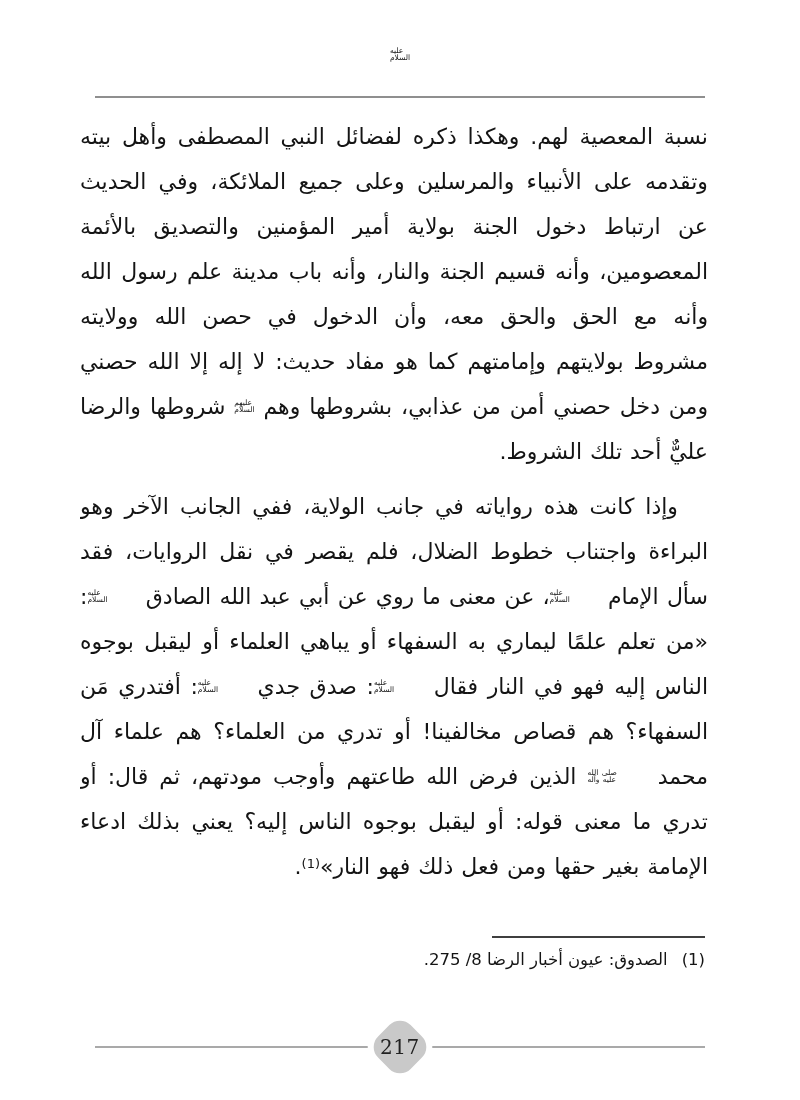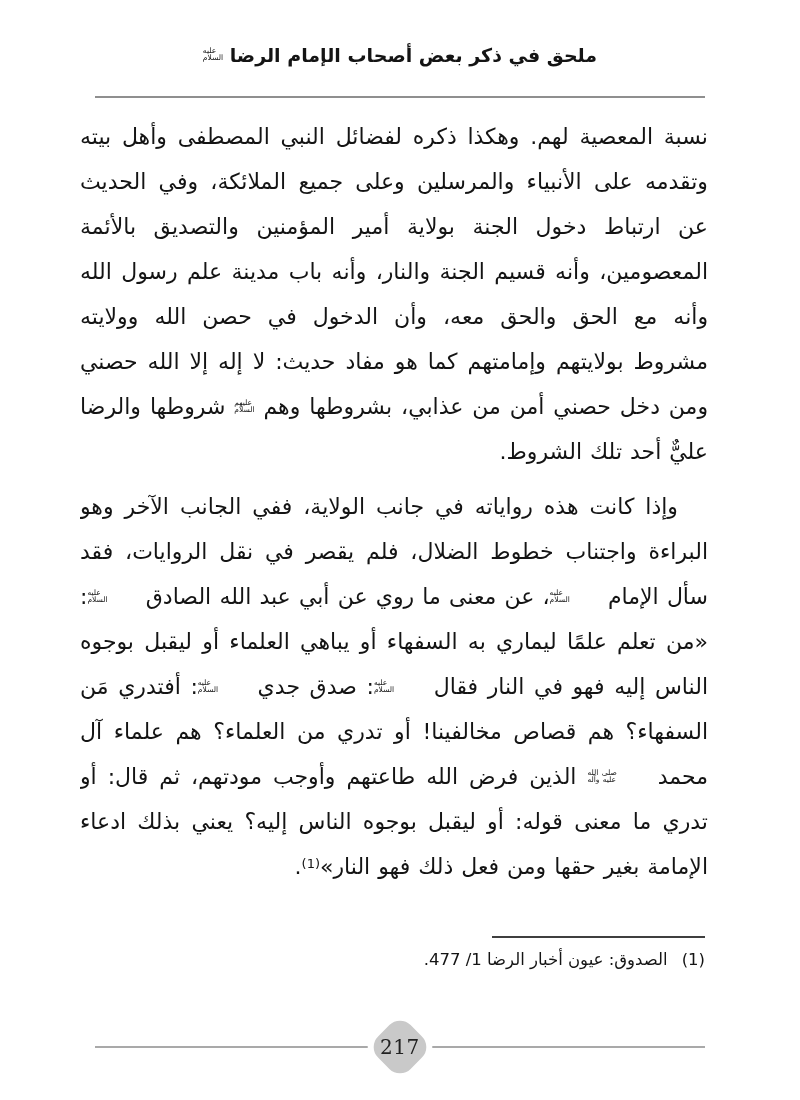--- a/index.html
+++ b/index.html
@@ -47,39 +47,38 @@
     font-family:"DejaVu Serif", serif; font-size:20px; color:#222222; letter-spacing:0.5px;
   }
 </style>
 </head>
 <body>
 
 <div class="page">
 
   <header class="page-header">
     <div class="header-title">
-      <span>ملحق في ذكر بعض أصحاب الإمام الرضا</span>
       <span class="hon">
         <span>عليه</span>
         <span>السلام</span>
       </span>
     </div>
     <div class="header-rule"></div>
   </header>
 
   <main class="body-text" id="paragraphs">
       <p>نسبة المعصية لهم. وهكذا ذكره لفضائل النبي المصطفى وأهل بيته وتقدمه على الأنبياء والمرسلين وعلى جميع الملائكة، وفي الحديث عن ارتباط دخول الجنة بولاية أمير المؤمنين والتصديق بالأئمة المعصومين، وأنه قسيم الجنة والنار، وأنه باب مدينة علم رسول الله وأنه مع الحق والحق معه، وأن الدخول في حصن الله وولايته مشروط بولايتهم وإمامتهم كما هو مفاد حديث: لا إله إلا الله حصني ومن دخل حصني أمن من عذابي، بشروطها وهم <span class="hon"><span>عليهم</span><span>السلام</span></span> شروطها والرضا عليٌّ أحد تلك الشروط.</p>
       <p class="indent">وإذا كانت هذه رواياته في جانب الولاية، ففي الجانب الآخر وهو البراءة واجتناب خطوط الضلال، فلم يقصر في نقل الروايات، فقد سأل الإمام <span class="hon"><span>عليه</span><span>السلام</span></span>، عن معنى ما روي عن أبي عبد الله الصادق <span class="hon"><span>عليه</span><span>السلام</span></span>: «من تعلم علمًا ليماري به السفهاء أو يباهي العلماء أو ليقبل بوجوه الناس إليه فهو في النار فقال <span class="hon"><span>عليه</span><span>السلام</span></span>: صدق جدي <span class="hon"><span>عليه</span><span>السلام</span></span>: أفتدري مَن السفهاء؟ هم قصاص مخالفينا! أو تدري من العلماء؟ هم علماء آل محمد <span class="hon"><span>صلى الله</span><span>عليه وآله</span></span> الذين فرض الله طاعتهم وأوجب مودتهم، ثم قال: أو تدري ما معنى قوله: أو ليقبل بوجوه الناس إليه؟ يعني بذلك ادعاء الإمامة بغير حقها ومن فعل ذلك فهو النار»<sup class="fn-ref">(1)</sup>.</p>
     </main>
 
   <div class="footnote-area">
     <div class="footnote-rule"></div>
     <div class="footnote">
       <span class="fn-marker">(1)</span>
-      <span class="fn-text">الصدوق: عيون أخبار الرضا 1/ 477.</span>
+      <span class="fn-text">الصدوق: عيون أخبار الرضا 8/ 275.</span>
     </div>
   </div>
 
   <div class="footer-rule"></div>
   <div class="page-badge">
     <span class="badge-num">217</span>
   </div>
 
 </div>
 

